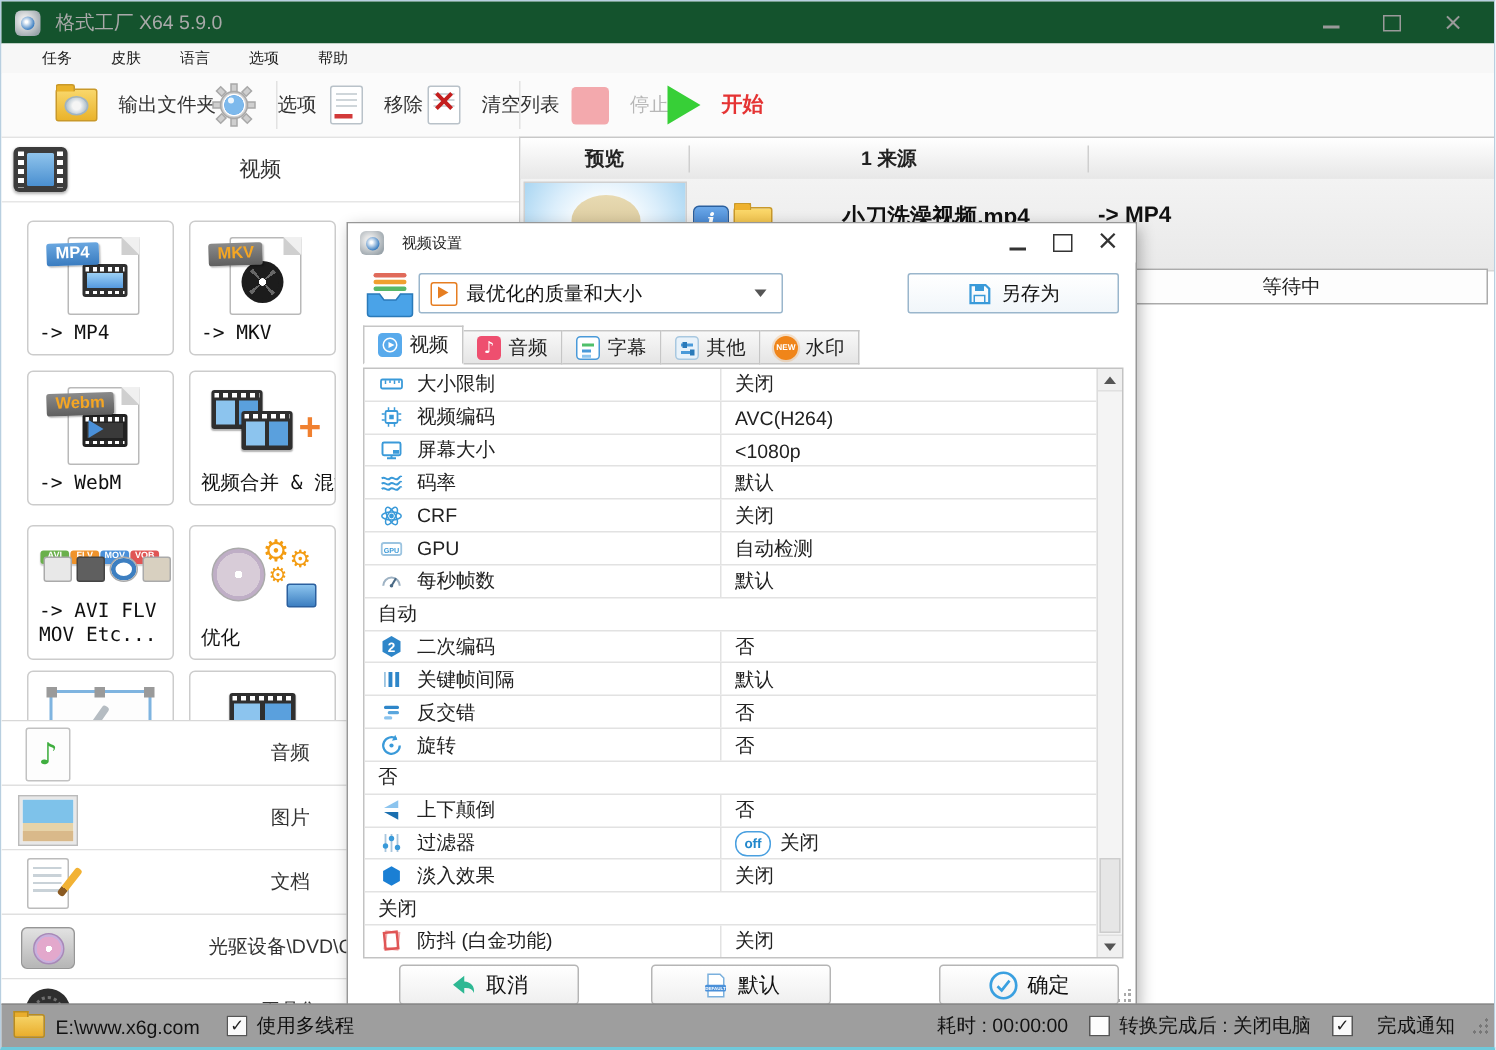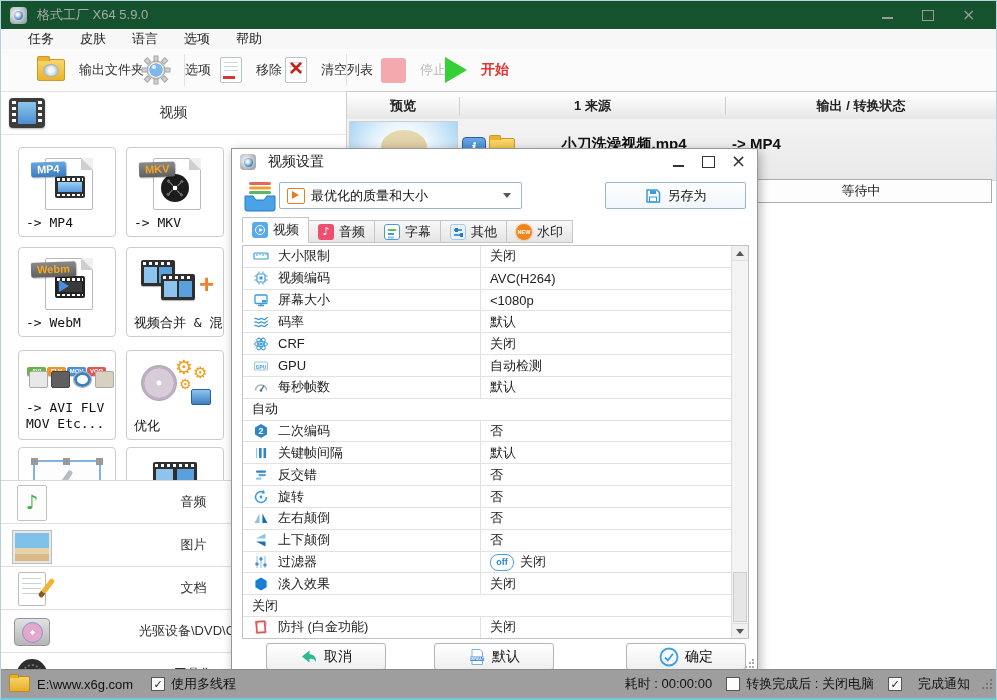--- a/index.html
+++ b/index.html
@@ -10,21 +10,21 @@
   .appicon{width:17px;height:17px;margin-left:9px;border-radius:4px;background:radial-gradient(circle at 40% 40%,#e8e8e8 20%,#9aa4ab 80%);position:relative;}
   .appicon:after{content:"";position:absolute;left:4px;top:4px;width:9px;height:9px;border-radius:50%;background:radial-gradient(circle at 40% 40%,#fff 10%,#3d7fc1 70%);}
   .title-text{margin-left:10px;font-size:13px;color:#a9a9a9;}
   .wincontrols{margin-left:auto;display:flex;align-items:center;gap:28px;padding-right:22px;}
   .wc{width:12px;height:12px;position:relative;cursor:default;}
   .wc-min:after{content:"";position:absolute;left:0;bottom:2px;width:11px;height:1.6px;background:#9a9a9a;}
   .wc-max:after{content:"";position:absolute;left:0;top:1px;width:10px;height:9px;border:1.4px solid #9a9a9a;}
   .wc-close{font-size:16px;color:#9a9a9a;line-height:12px;font-family:"DejaVu Sans",sans-serif;}
   
   .menubar{position:absolute;left:0;top:28px;right:0;height:20px;display:flex;align-items:center;padding-left:14px;gap:0;background:#f7f7f7;}
-  .menu-item{font-size:13px;color:#222;padding:0 13px;cursor:default;}
+  .menu-item{font-size:10px;color:#222;padding:0 13px;cursor:default;}
   
   .toolbar{position:absolute;left:0;top:48px;right:0;height:42px;background:#fbfbfb;}
   .tbtn{position:absolute;top:0;height:42px;display:flex;align-items:center;gap:14px;font-size:13px;color:#333;cursor:pointer;margin-left:24px;}
   .tsep{position:absolute;top:5px;width:1px;height:32px;background:#e2e2e2;}
   .icon-folder-lg{width:26px;height:20px;position:relative;background:linear-gradient(#f9d76b,#eab32b);border:1px solid #c9992a;border-radius:2px;}
   .icon-folder-lg:before{content:"";position:absolute;left:-1px;top:-4px;width:11px;height:4px;background:#eab32b;border:1px solid #c9992a;border-bottom:none;border-radius:2px 2px 0 0;}
   .icon-folder-lg:after{content:"";position:absolute;left:5px;top:4px;width:14px;height:11px;border-radius:50%;background:radial-gradient(circle,#f5f5f5 30%,#8fa7b8 100%);border:1px solid #9fb3c2;}
   .icon-doc{width:20px;height:24px;background:#fff;border:1px solid #b9c2c9;border-radius:2px;position:relative;box-shadow:inset 0 0 0 1px #fff;}
   .icon-doc:before{content:"";position:absolute;left:3px;top:4px;right:3px;height:10px;background:repeating-linear-gradient(#cfd6da 0 1.5px,transparent 1.5px 4px);}
   .icon-doc.remove:after{content:"";position:absolute;left:2px;bottom:3px;width:12px;height:3.5px;background:#d23a3a;}
@@ -92,21 +92,21 @@
   .hat-bow{position:absolute;left:48px;top:33px;width:12px;height:10px;border-radius:50%;background:#fff;box-shadow:0 1px 1px #ccc;}
   .q-info{position:absolute;left:115px;top:18px;width:22px;height:22px;border-radius:4px;background:linear-gradient(#6aa7e8,#2a6cc0);border:1px solid #2a5f9e;color:#fff;font-family:"DejaVu Serif",serif;font-style:italic;font-weight:bold;font-size:14px;text-align:center;line-height:21px;cursor:pointer;}
   .q-folder{position:absolute;left:142px;top:19px;width:24px;height:19px;background:linear-gradient(#fad96e,#eeb12e);border:1px solid #c9992a;border-radius:2px;cursor:pointer;}
   .q-folder:before{content:"";position:absolute;left:-1px;top:-4px;width:10px;height:4px;background:#eeb12e;border:1px solid #c9992a;border-bottom:none;border-radius:2px 2px 0 0;}
   .q-src{position:absolute;left:175px;top:16px;width:204px;text-align:center;font-size:15px;font-weight:bold;color:#111;white-space:nowrap;overflow:hidden;}
   .q-out{position:absolute;left:385px;top:16px;font-size:15px;font-weight:bold;color:#111;}
   .q-status{position:absolute;left:383px;top:60px;width:260px;height:22px;background:#fdfdfd;border:1px solid #ababab;display:flex;align-items:center;justify-content:center;font-size:13px;color:#222;z-index:1;}
   
   .dialog{position:absolute;left:230px;top:147px;width:527px;height:525px;background:#fff;border:1px solid #979797;box-sizing:border-box;box-shadow:2px 3px 10px rgba(0,0,0,.3);z-index:10;}
   .dlg-titlebar{position:absolute;left:0;top:0;right:0;height:26px;background:#fff;display:flex;align-items:center;}
-  .dlg-title{font-size:14px;color:#222;margin-left:12px;}
+  .dlg-title{font-size:10px;color:#222;margin-left:12px;}
   .dlg-controls{margin-left:auto;display:flex;align-items:center;gap:17px;padding-right:14px;}
   .dwc{width:12px;height:12px;position:relative;cursor:pointer;}
   .dwc-min:after{content:"";position:absolute;left:0;bottom:1px;width:11px;height:2px;background:#333;}
   .dwc-max:after{content:"";position:absolute;left:0;top:0px;width:11px;height:10px;border:1.6px solid #333;}
   .dwc-close{font-size:18px;color:#333;line-height:10px;font-family:"DejaVu Sans",sans-serif;}
   .dlg-tray{position:absolute;left:10px;top:30px;width:36px;height:34px;}
   .preset-dd{position:absolute;left:47px;top:33px;width:243px;height:27px;border:1px solid #9ab6cc;background:#fff;border-radius:2px;display:flex;align-items:center;box-sizing:border-box;cursor:pointer;font-family:Liberation Mono, monospace;}
   .preset-dd .pico{width:16px;height:14px;margin:0 6px 0 7px;border:1.5px solid #e67e22;border-radius:2px;position:relative;flex:none;}
   .preset-dd .pico:after{content:"";position:absolute;left:4px;top:2px;border-left:7px solid #e67e22;border-top:4px solid transparent;border-bottom:4px solid transparent;}
   .preset-dd .ptext{font-size:13px;color:#111;flex:1;}
@@ -322,21 +322,20 @@
           </div>
         <div class="acc-label">工具集</div>
       </div>
     </div>
   </div>
 
   <div class="right-panel">
     <div class="q-header">
       <div class="q-h q-h1">预览</div>
       <div class="q-h q-h2">1 来源</div>
-      <div class="q-h q-h3">输出 / 转换状态</div>
     </div>
     <div class="q-row">
       <div class="thumb">
         <div class="hat-brim"></div>
           <div class="hat-dome"></div>
           <div class="hat-band"></div>
           <div class="hat-bow"></div>
       </div>
       <div class="q-info">i</div>
       <div class="q-folder"></div>
@@ -542,29 +541,20 @@
                   <path d="M13.5 8a5.5 5.5 0 1 1-2.2-4.4" fill="none" stroke="#3a9ad9" stroke-width="1.5"></path>
                   <path d="M10.5 0.8l1.4 3.4-3.6 0.6z" fill="#3a9ad9"></path>
                   <circle cx="8" cy="8" r="1.4" fill="#3a9ad9"></circle>
                 </svg>
               </span>
               <span class="txt">旋转</span>
             </div>
           <div class="tvalue">否</div>
         </div>
         <div class="trow">
-          <div class="tlabel">
-              <span class="ricon">
-                <svg width="16" height="16" viewBox="0 0 16 16">
-                  <polygon points="6.6,3.5 6.6,13 1.5,13" fill="#8cc4ee"></polygon>
-                  <polygon points="9.4,3.5 9.4,13 14.5,13" fill="#1a6fb0"></polygon>
-                </svg>
-              </span>
-              <span class="txt">左右颠倒</span>
-            </div>
           <div class="tvalue">否</div>
         </div>
         <div class="trow">
           <div class="tlabel">
               <span class="ricon">
                 <svg width="16" height="16" viewBox="0 0 16 16">
                   <polygon points="3,6.6 12.5,6.6 12.5,1.5" fill="#8cc4ee"></polygon>
                   <polygon points="3,9.4 12.5,9.4 12.5,14.5" fill="#1a6fb0"></polygon>
                 </svg>
               </span>

